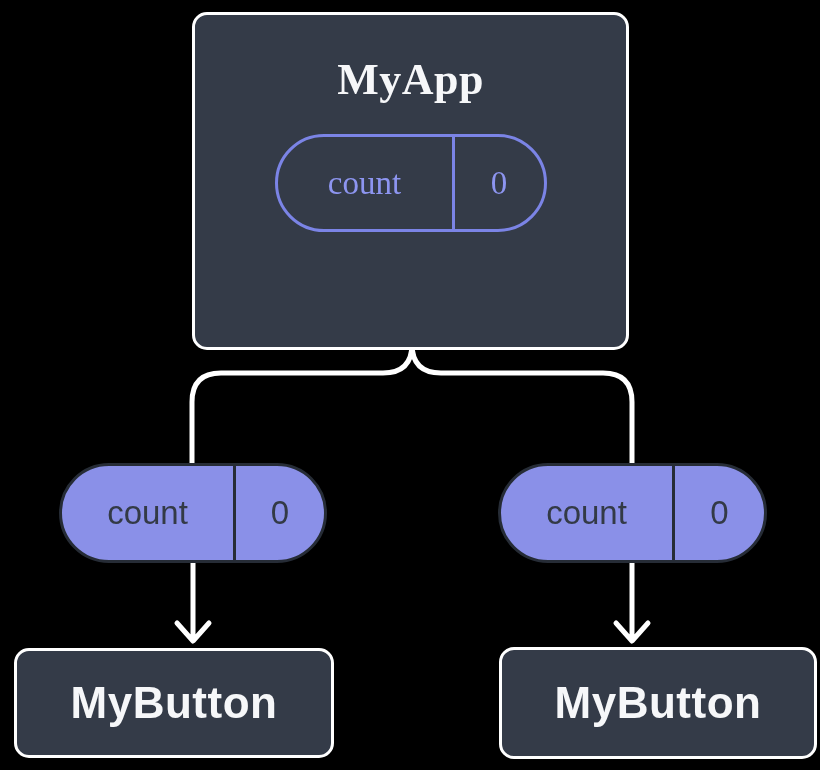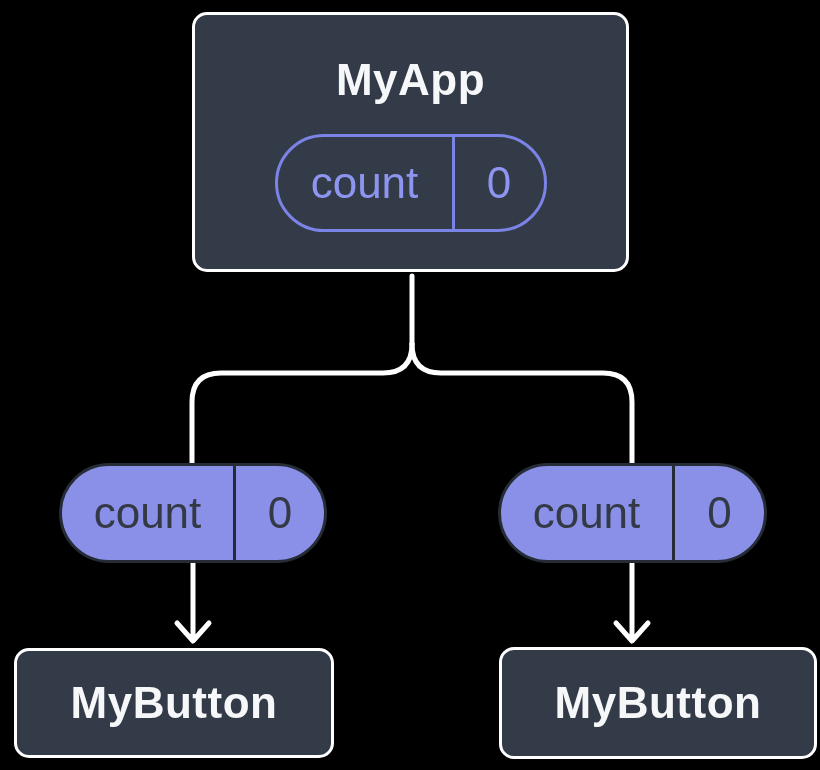--- a/index.html
+++ b/index.html
@@ -33,21 +33,21 @@
   .node-box {
     position: absolute;
     box-sizing: border-box;
     background: var(--card, #343b48);
     border: 3px solid var(--card-border, #fff);
     border-radius: 15px;
     z-index: 2;
   }
   .node-root {
     left: 192px; top: 12px;
-    width: 437px; height: 260px;
+    width: 437px; height: 338px; font-family: Liberation Serif, serif;
   }
   .node-button {
     display: flex;
     align-items: center;
     justify-content: center;
     margin-left: 6px;
   }
   .node-button-left {
     left: 8px; top: 648px;
     width: 320px; height: 110px;
@@ -68,21 +68,21 @@
     position: absolute;
     left: 0; right: 0;
     top: 40px;
   }
   
   .pill {
     box-sizing: border-box;
     display: flex;
     align-items: stretch;
     border-radius: 50px;
-    font-size: 44px;
+    font-size: 33px;
     z-index: 3;
   }
   .pill-section {
     display: flex;
     align-items: center;
     justify-content: center;
   }
   .pill-key {
     width: 174px;
     flex: none;

